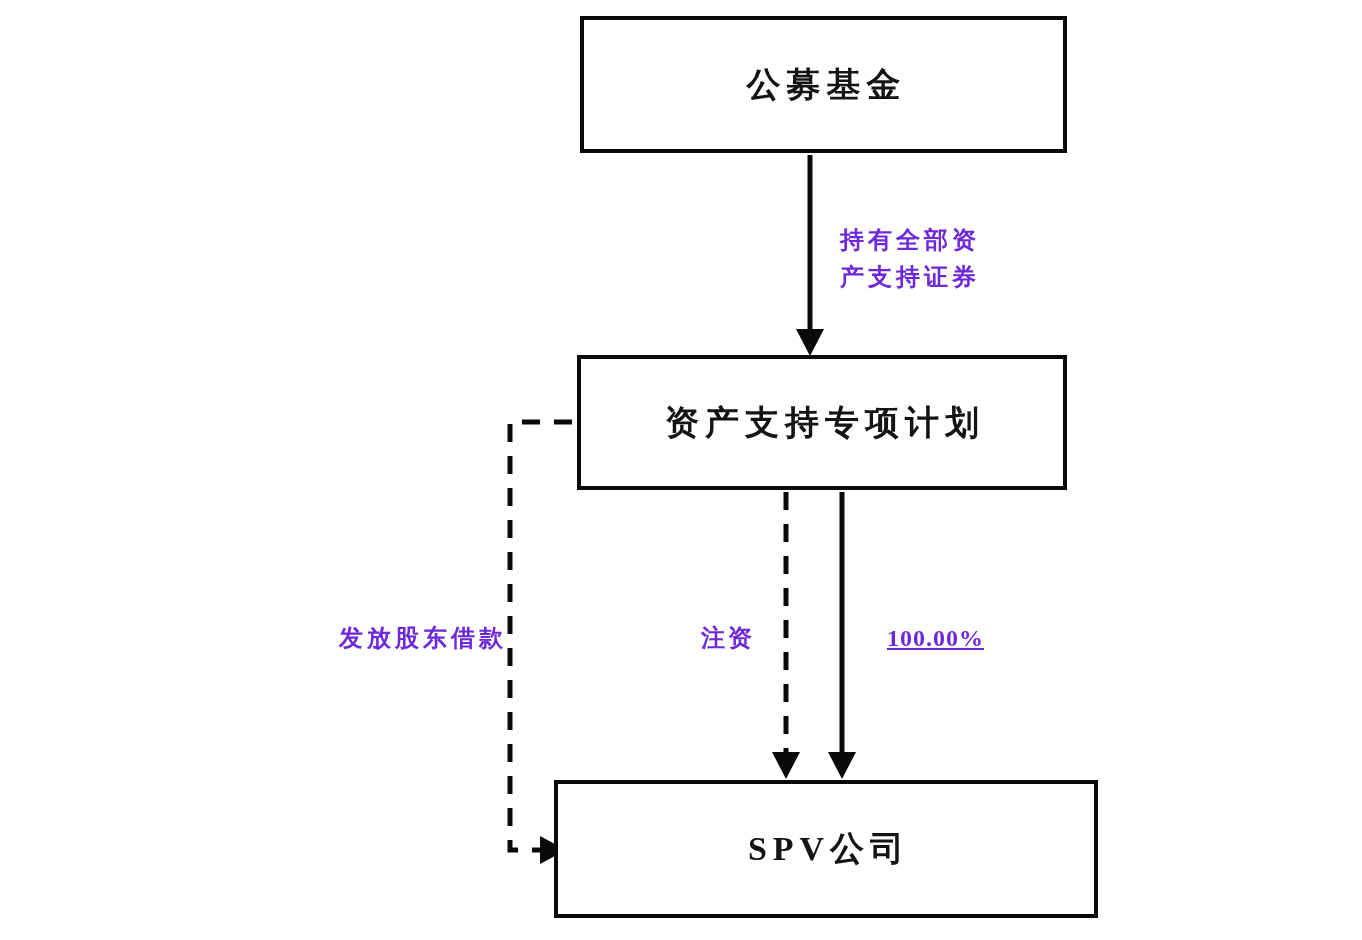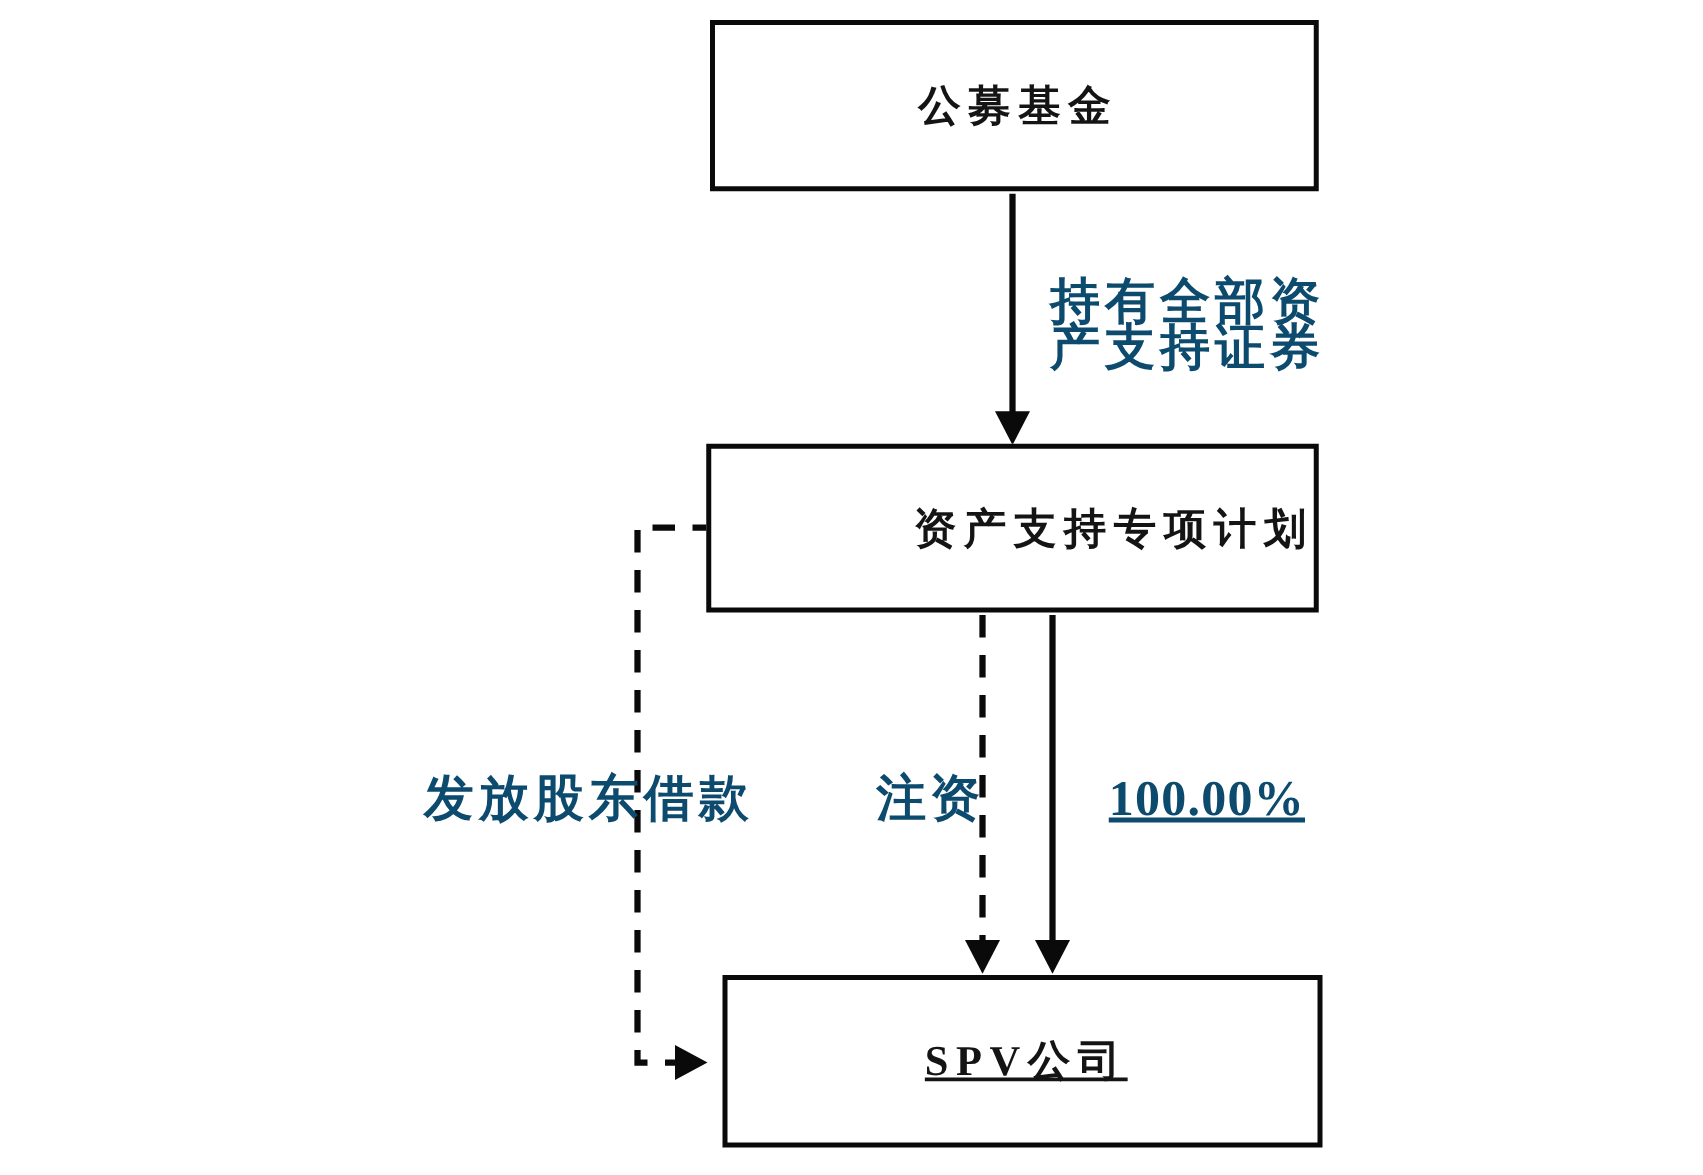--- a/index.html
+++ b/index.html
@@ -31,30 +31,31 @@
     border: 4px solid #0a0a0a;
     background: #ffffff;
     display: flex;
     align-items: center;
     justify-content: center;
     font-weight: bold;
     font-size: 34px;
     color: #141414;
     letter-spacing: 6px;
     text-indent: 6px; 
+    margin-left: 12px;
   }
   .node-public-fund  { left: 568px; top: 16px;  width: 487px; height: 137px; }
-  .node-abs-plan     { left: 565px; top: 355px; width: 490px; height: 135px; justify-content: flex-end; }
-  .node-spv          { left: 578px; top: 780px; width: 480px; height: 138px; text-decoration: underline; }
+  .node-abs-plan     { left: 565px; top: 355px; width: 490px; height: 135px; }
+  .node-spv          { left: 542px; top: 780px; width: 544px; height: 138px; }
 
   .edge-label {
     position: absolute;
     font-weight: bold;
-    color: #0c4a6e;
-    font-size: 40px;
+    color: #6d28d9;
+    font-size: 24px;
     line-height: 37px;
     white-space: nowrap;
   }
   .label-hold-abs        { left: 840px; top: 222px; letter-spacing: 4px; }
   .label-shareholder-loan{ left: 299px; top: 620px; letter-spacing: 4px; margin-left: 40px; }
   .label-injection       { left: 701px; top: 620px; letter-spacing: 3px; }
   .label-equity-pct      { left: 887px; top: 620px; letter-spacing: 1px; text-decoration: underline; }
 </style>
 </head>
 <body>

